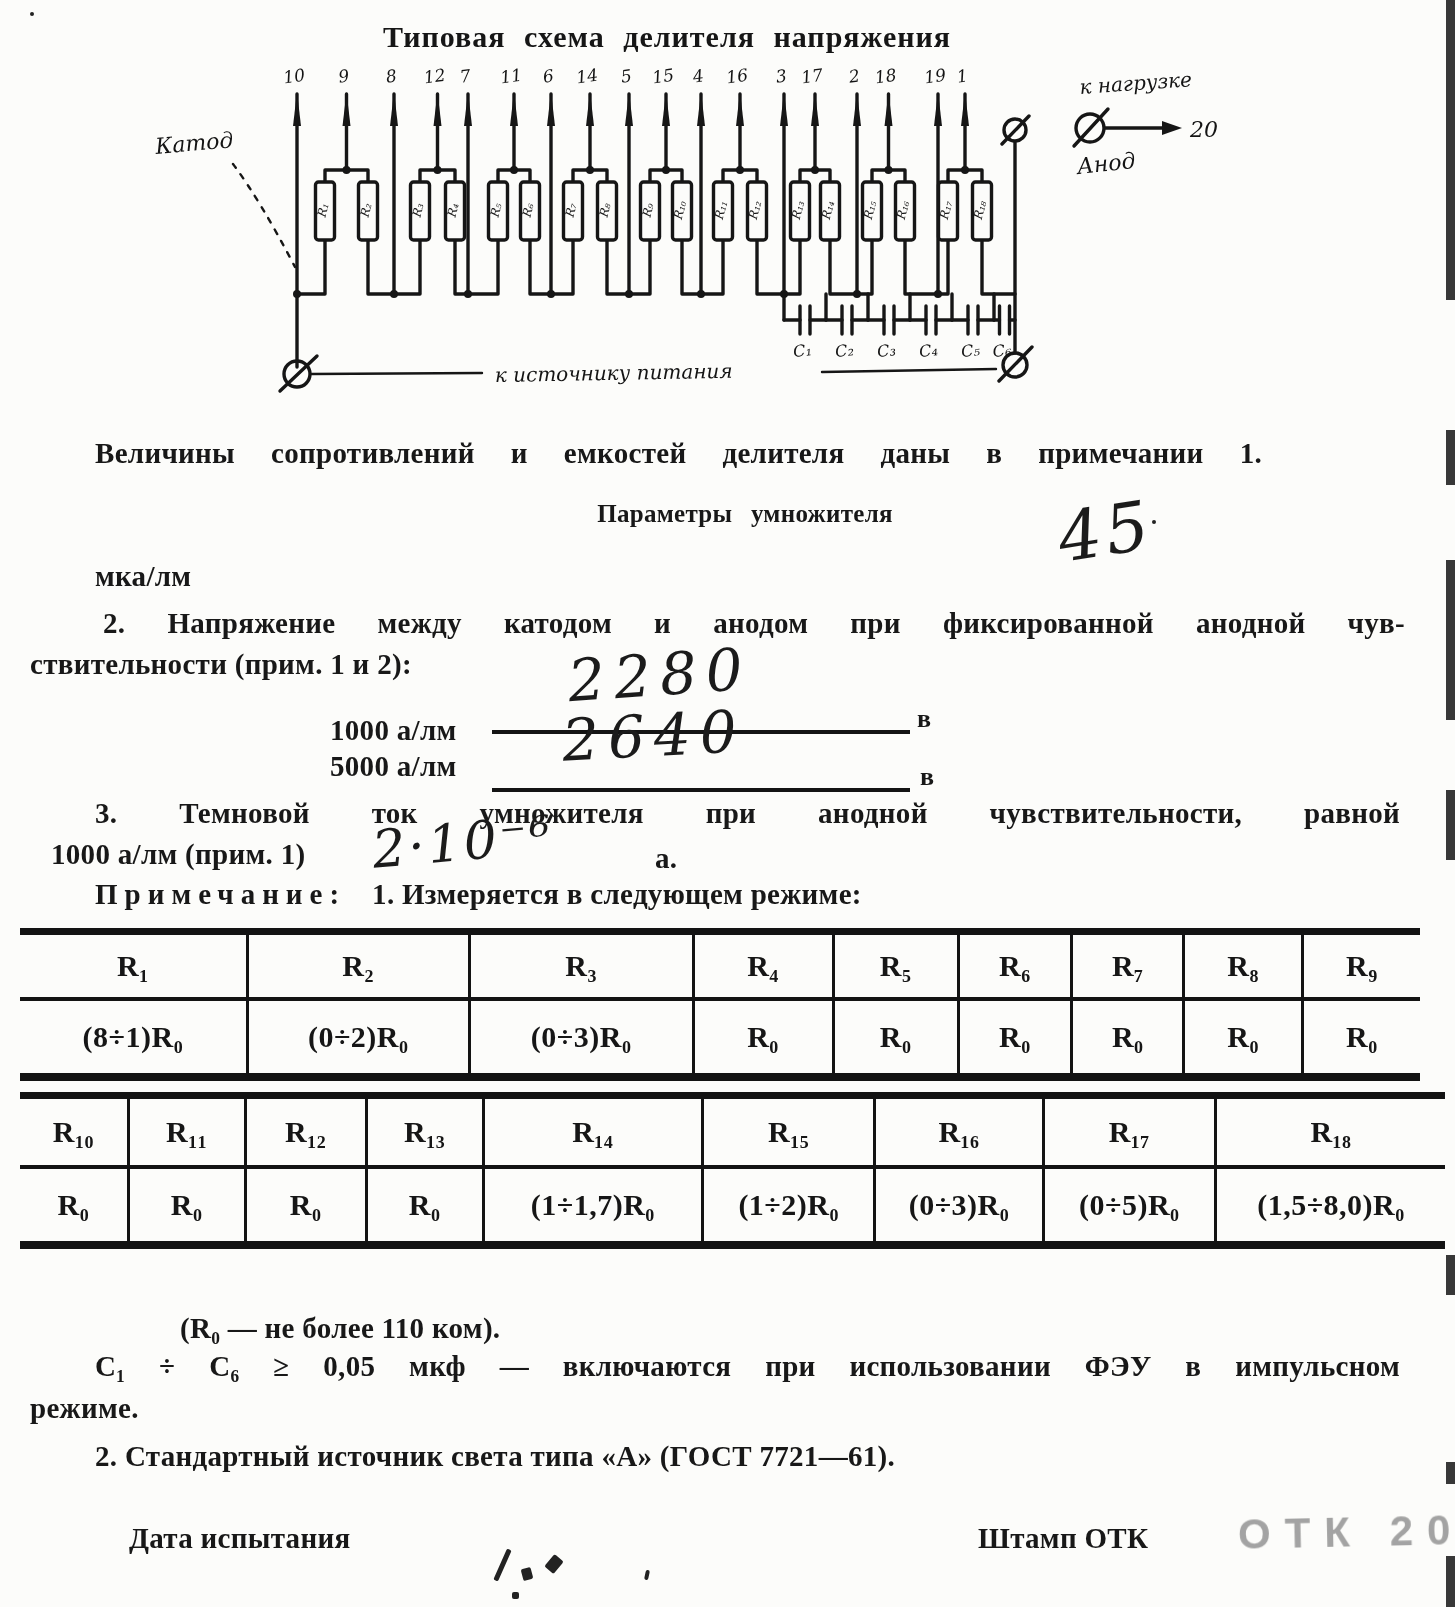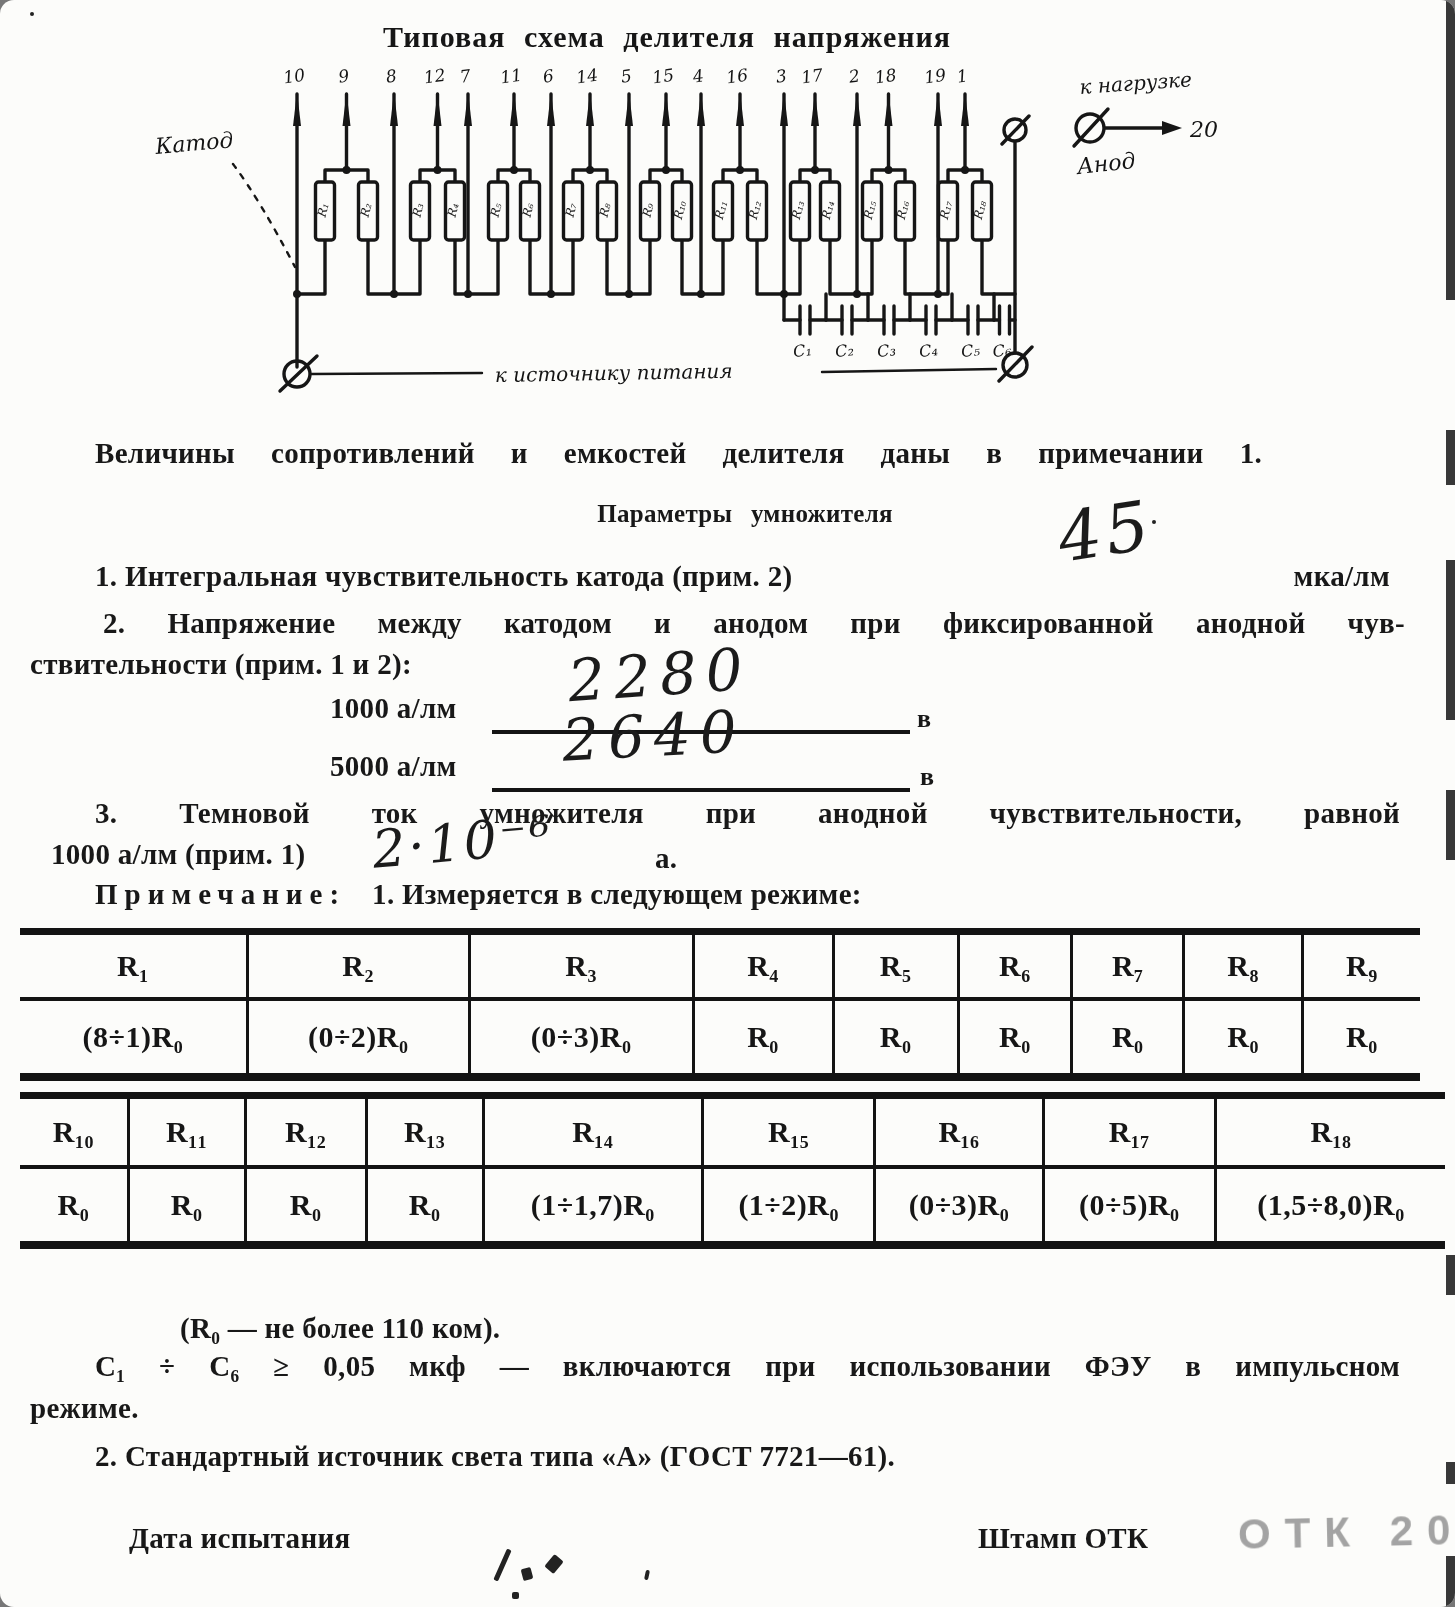--- a/index.html
+++ b/index.html
@@ -1,17 +1,17 @@
 <!DOCTYPE html>
 <html><head>
 <meta charset="utf-8">
 <style>
   html,body{margin:0;padding:0;background:#777;}
   .page{position:relative;width:1455px;height:1607px;margin:0 auto;background:#fcfcfa;overflow:hidden;
-        font-family:"Liberation Serif",serif;color:#161616;border-radius:14px;}
+        font-family:"Liberation Serif",serif;color:#161616;}
   .abs{position:absolute;}
   .t{font-family:"Liberation Serif",serif;font-weight:700;font-size:29px;color:#181818;letter-spacing:.3px;white-space:nowrap;}
   .just{text-align:justify;text-align-last:justify;}
   .hw{font-family:"DejaVu Serif",serif;font-style:italic;color:#1b1b1b;white-space:nowrap;}
   .title{font-size:30px;font-weight:700;letter-spacing:1px;word-spacing:10px;white-space:nowrap;}
   .heading{font-size:25px;font-weight:700;word-spacing:12px;text-align:center;}
   .uline{border-bottom:4px solid #141414;}
   
   .tbl{position:absolute;display:grid;border-top:7px solid #131313;border-bottom:8px solid #131313;}
   .tbl .cell{display:flex;align-items:center;justify-content:center;border-right:3px solid #131313;
@@ -225,29 +225,28 @@
       <text x="1060" y="75" class="lbl">20</text>
       <text x="950" y="32" class="lbl2" transform="rotate(-4 950 32)">к нагрузке</text>
       <text x="948" y="112" class="lbl" transform="rotate(-6 948 112)">Анод</text>
     </svg>
 
   <div class="abs t just" style="left:95px;top:437px;width:1167px;">Величины сопротивлений и емкостей делителя даны в примечании 1.</div>
 
   <div class="abs t heading" style="left:40px;top:500px;width:1410px;">Параметры умножителя</div>
 
   <div class="abs" style="left:95px;top:560px;width:1295px;display:flex;justify-content:space-between;">
-    <span class="t">1. Интегральная чувствительность катода (прим. 2)</span>
     <span class="t">мка/лм</span>
   </div>
   <div class="abs hw" style="left:1058px;top:492px;font-size:68px;transform:rotate(-9deg);letter-spacing:4px;">45</div>
 
   <div class="abs t just" style="left:95px;top:607px;width:1302px;margin-left:8px;">2. Напряжение между катодом и анодом при фиксированной анодной чув-</div>
   <div class="abs t" style="left:30px;top:648px;">ствительности (прим. 1 и 2):</div>
 
-  <div class="abs t" style="left:330px;top:692px;">1000 а/лм</div>
+  <div class="abs t" style="left:330px;top:714px;">1000 а/лм</div>
   <div class="abs uline" style="left:492px;top:690px;width:418px;height:40px;"></div>
   <div class="abs t" style="left:917px;top:704px;font-size:26px;">в</div>
   <div class="abs hw" style="left:568px;top:641px;font-size:58px;letter-spacing:9px;transform:rotate(-4deg);">2280</div>
 
   <div class="abs t" style="left:330px;top:750px;">5000 а/лм</div>
   <div class="abs uline" style="left:492px;top:748px;width:418px;height:40px;"></div>
   <div class="abs t" style="left:920px;top:762px;font-size:26px;">в</div>
   <div class="abs hw" style="left:562px;top:702px;font-size:58px;letter-spacing:9px;transform:rotate(-3deg);">2640</div>
 
   <div class="abs t just" style="left:95px;top:797px;width:1305px;">3. Темновой ток умножителя при анодной чувствительности, равной</div>

